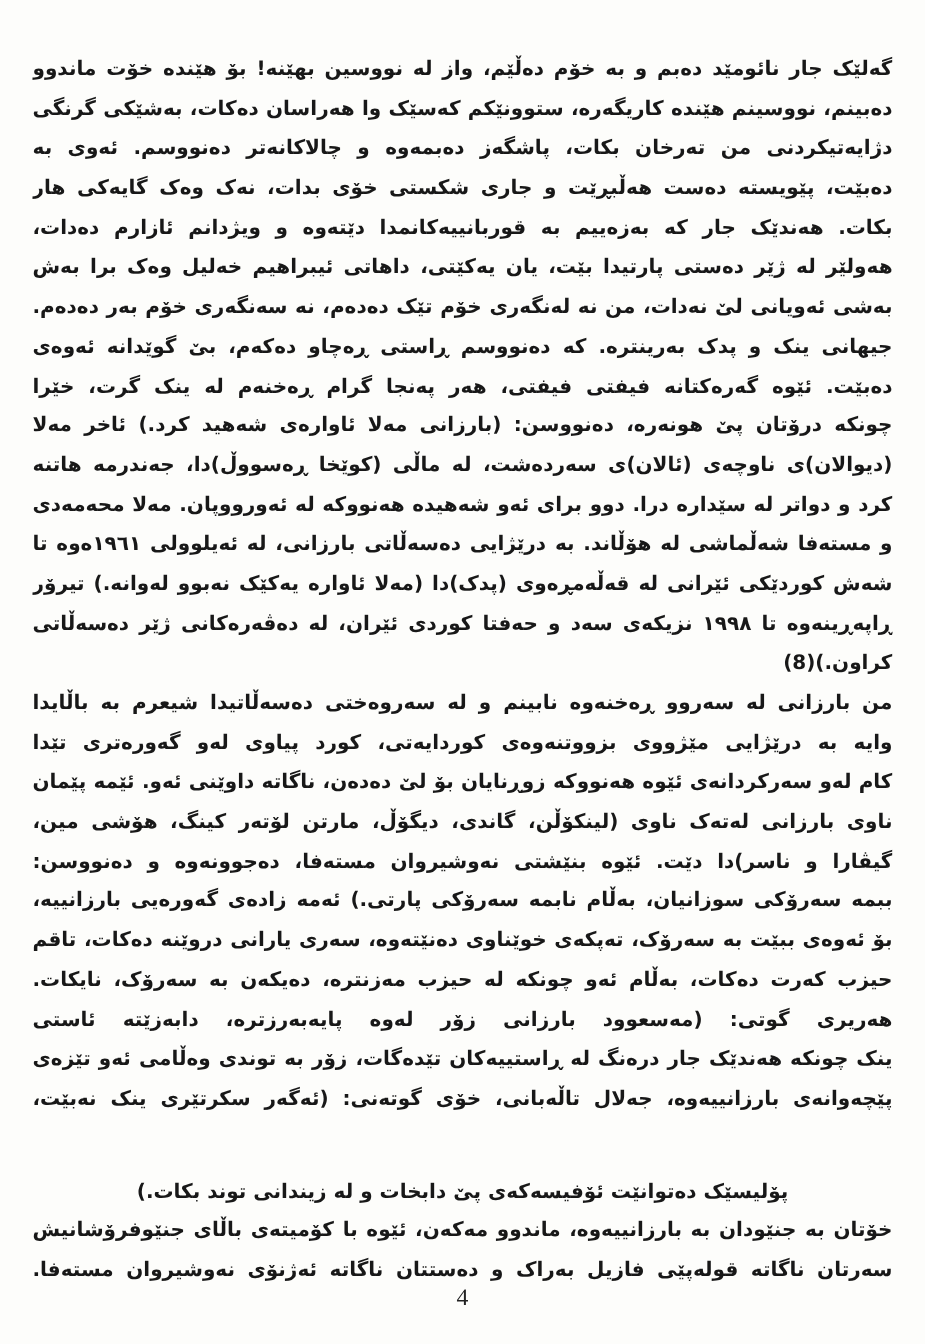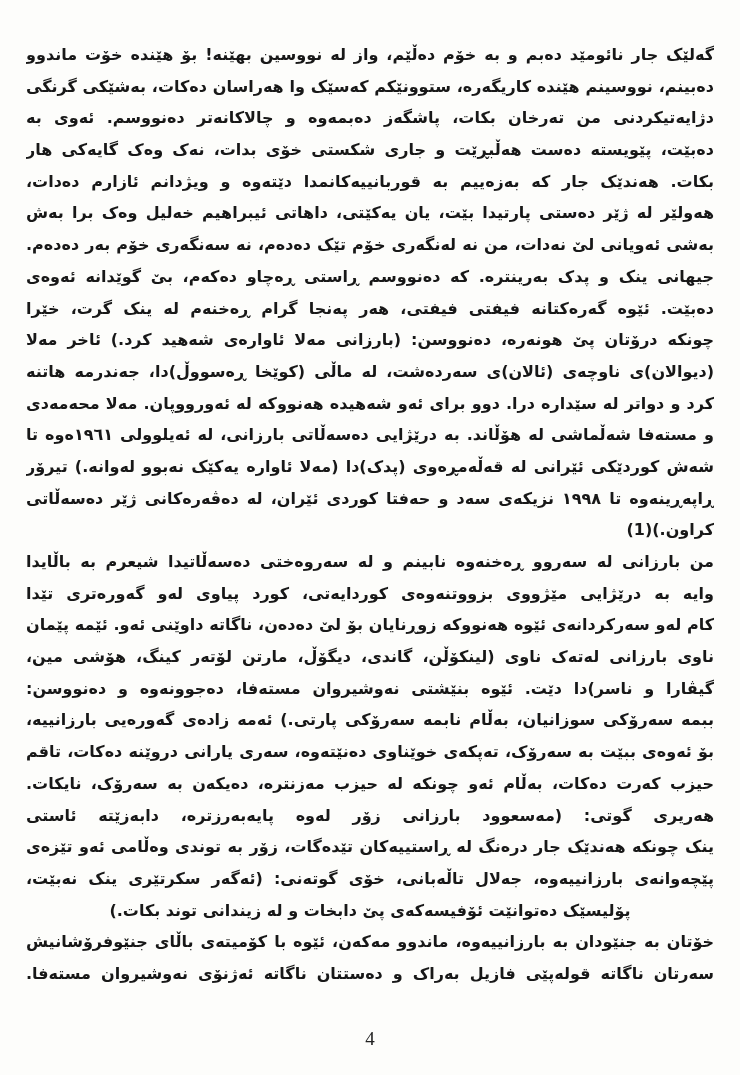--- a/index.html
+++ b/index.html
@@ -40,20 +40,21 @@
     text-align-last: justify;
     text-justify: inter-word;
   }
   .line.right {
     text-align: right;
     text-align-last: right;
   }
   .line.center {
     text-align: center;
     text-align-last: center;
+    margin-top: 42px;
   }
   .page-number {
     position: absolute;
     top: 1028px;
     left: 0;
     width: 100%;
     text-align: center;
     font-family: "Liberation Serif", "DejaVu Serif", serif;
     font-size: 19px;
     font-weight: 400;
@@ -75,21 +76,21 @@
       <div class="line">هەولێر لە ژێر دەستی پارتیدا بێت، یان یەکێتی، داهاتی ئیبراهیم خەلیل وەک برا بەش بکەن، یان ئەمیان</div>
       <div class="line">بەشی ئەویانی لێ نەدات، من نە لەنگەری خۆم تێک دەدەم، نە سەنگەری خۆم بەر دەدەم. جیهانی من لە</div>
       <div class="line">جیهانی ینک و پدک بەرینترە. کە دەنووسم ڕاستی ڕەچاو دەکەم، بێ گوێدانە ئەوەی کامیانم زێتر لێ زیز</div>
       <div class="line">دەبێت. ئێوە گەرەکتانە فیفتی فیفتی، هەر پەنجا گرام ڕەخنەم لە ینک گرت، خێرا هێندەش لە پدک بگرم!</div>
       <div class="line">چونکە درۆتان پێ هونەرە، دەنووسن: (بارزانی مەلا ئاوارەی شەهید کرد.) ئاخر مەلا ئاوارە لە گوندی</div>
       <div class="line">(دیوالان)ی ناوچەی (ئالان)ی سەردەشت، لە ماڵی (کوێخا ڕەسووڵ)دا، جەندرمە هاتنە سەری، دەستگیریان</div>
       <div class="line">کرد و دواتر لە سێدارە درا. دوو برای ئەو شەهیدە هەنووکە لە ئەورووپان. مەلا محەمەدی شەڵماشی لە فینلاندە</div>
       <div class="line">و مستەفا شەڵماشی لە هۆڵاند. بە درێژایی دەسەڵاتی بارزانی، لە ئەیلوولی ١٩٦١ەوە تا نسکۆی ١٩٧٥ پێنج</div>
       <div class="line">شەش کوردێکی ئێرانی لە قەڵەمڕەوی (پدک)دا (مەلا ئاوارە یەکێک نەبوو لەوانە.) تیرۆر کراون، (لە دوای</div>
       <div class="line">ڕاپەڕینەوە تا ١٩٩٨ نزیکەی سەد و حەفتا کوردی ئێران، لە دەڤەرەکانی ژێر دەسەڵاتی (ینک)دا تیرۆر</div>
-      <div class="line right">کراون.)(1)</div>
+      <div class="line right">کراون.)(8)</div>
       <div class="line">من بارزانی لە سەروو ڕەخنەوە نابینم و لە سەروەختی دەسەڵاتیدا شیعرم بە باڵایدا هەڵنەگوتووە، بەڵام پێم</div>
       <div class="line">وایە بە درێژایی مێژووی بزووتنەوەی کوردایەتی، کورد پیاوی لەو گەورەتری تێدا هەڵنەکەوتووە. دەستی هیچ</div>
       <div class="line">کام لەو سەرکردانەی ئێوە هەنووکە زوڕنایان بۆ لێ دەدەن، ناگاتە داوێنی ئەو. ئێمە پێمان خۆش بێ، یان نا،</div>
       <div class="line">ناوی بارزانی لەتەک ناوی (لینکۆڵن، گاندی، دیگۆڵ، مارتن لۆتەر کینگ، هۆشی مین، نیلسۆن ماندێلا،</div>
       <div class="line">گیڤارا و ناسر)دا دێت. ئێوە بنێشتی نەوشیروان مستەفا، دەجوونەوە و دەنووسن: بارزانی گوتوویەتی: (ئامادەم</div>
       <div class="line">ببمە سەرۆکی سوزانیان، بەڵام نابمە سەرۆکی پارتی.) ئەمە زادەی گەورەیی بارزانییە، ئاخر نموونەی باڵای ئێوە،</div>
       <div class="line">بۆ ئەوەی ببێت بە سەرۆک، تەپکەی خوێناوی دەنێتەوە، سەری یارانی دروێنە دەکات، تاقم دوای خۆی دەخات و</div>
       <div class="line">حیزب کەرت دەکات، بەڵام ئەو چونکە لە حیزب مەزنترە، دەیکەن بە سەرۆک، نایکات. جارێکیان فەرەنسۆ</div>
       <div class="line">هەریری گوتی: (مەسعوود بارزانی زۆر لەوە پایەبەرزترە، دابەزێتە ئاستی سەرۆکایەتیکردنی پەرلەمانەوە.)</div>
       <div class="line">ینک چونکە هەندێک جار درەنگ لە ڕاستییەکان تێدەگات، زۆر بە توندی وەڵامی ئەو تێزەی دایەوە. بە</div>

